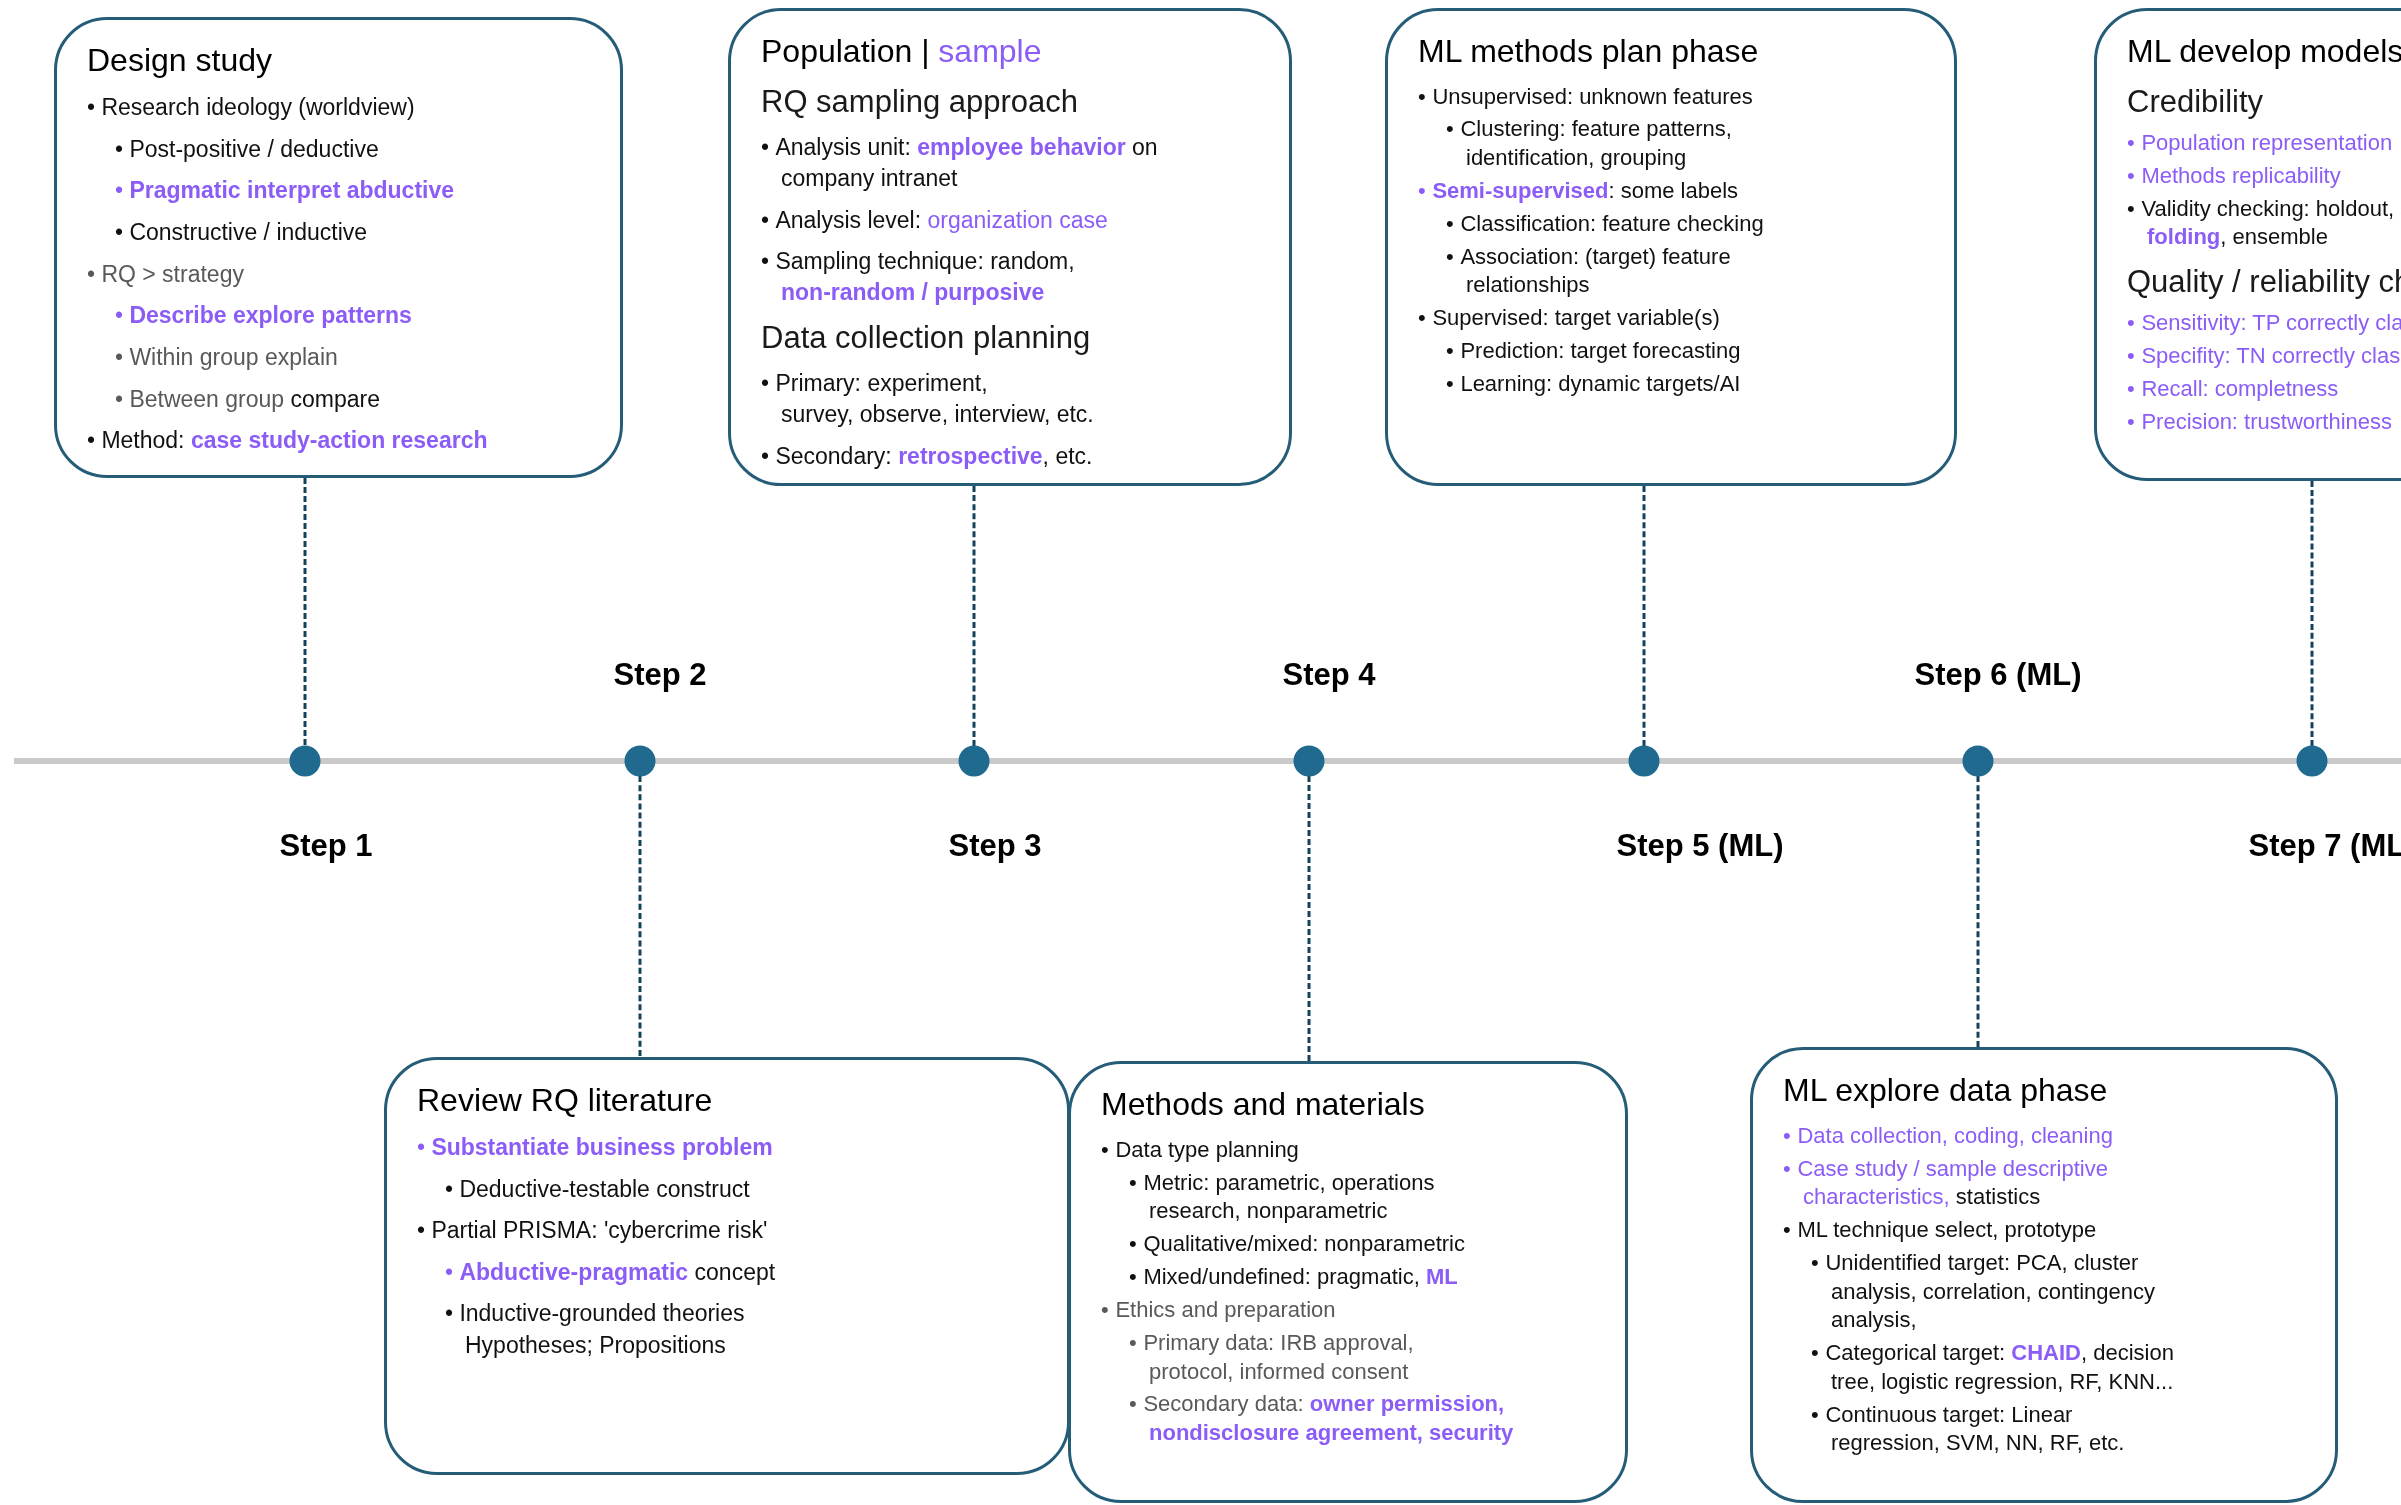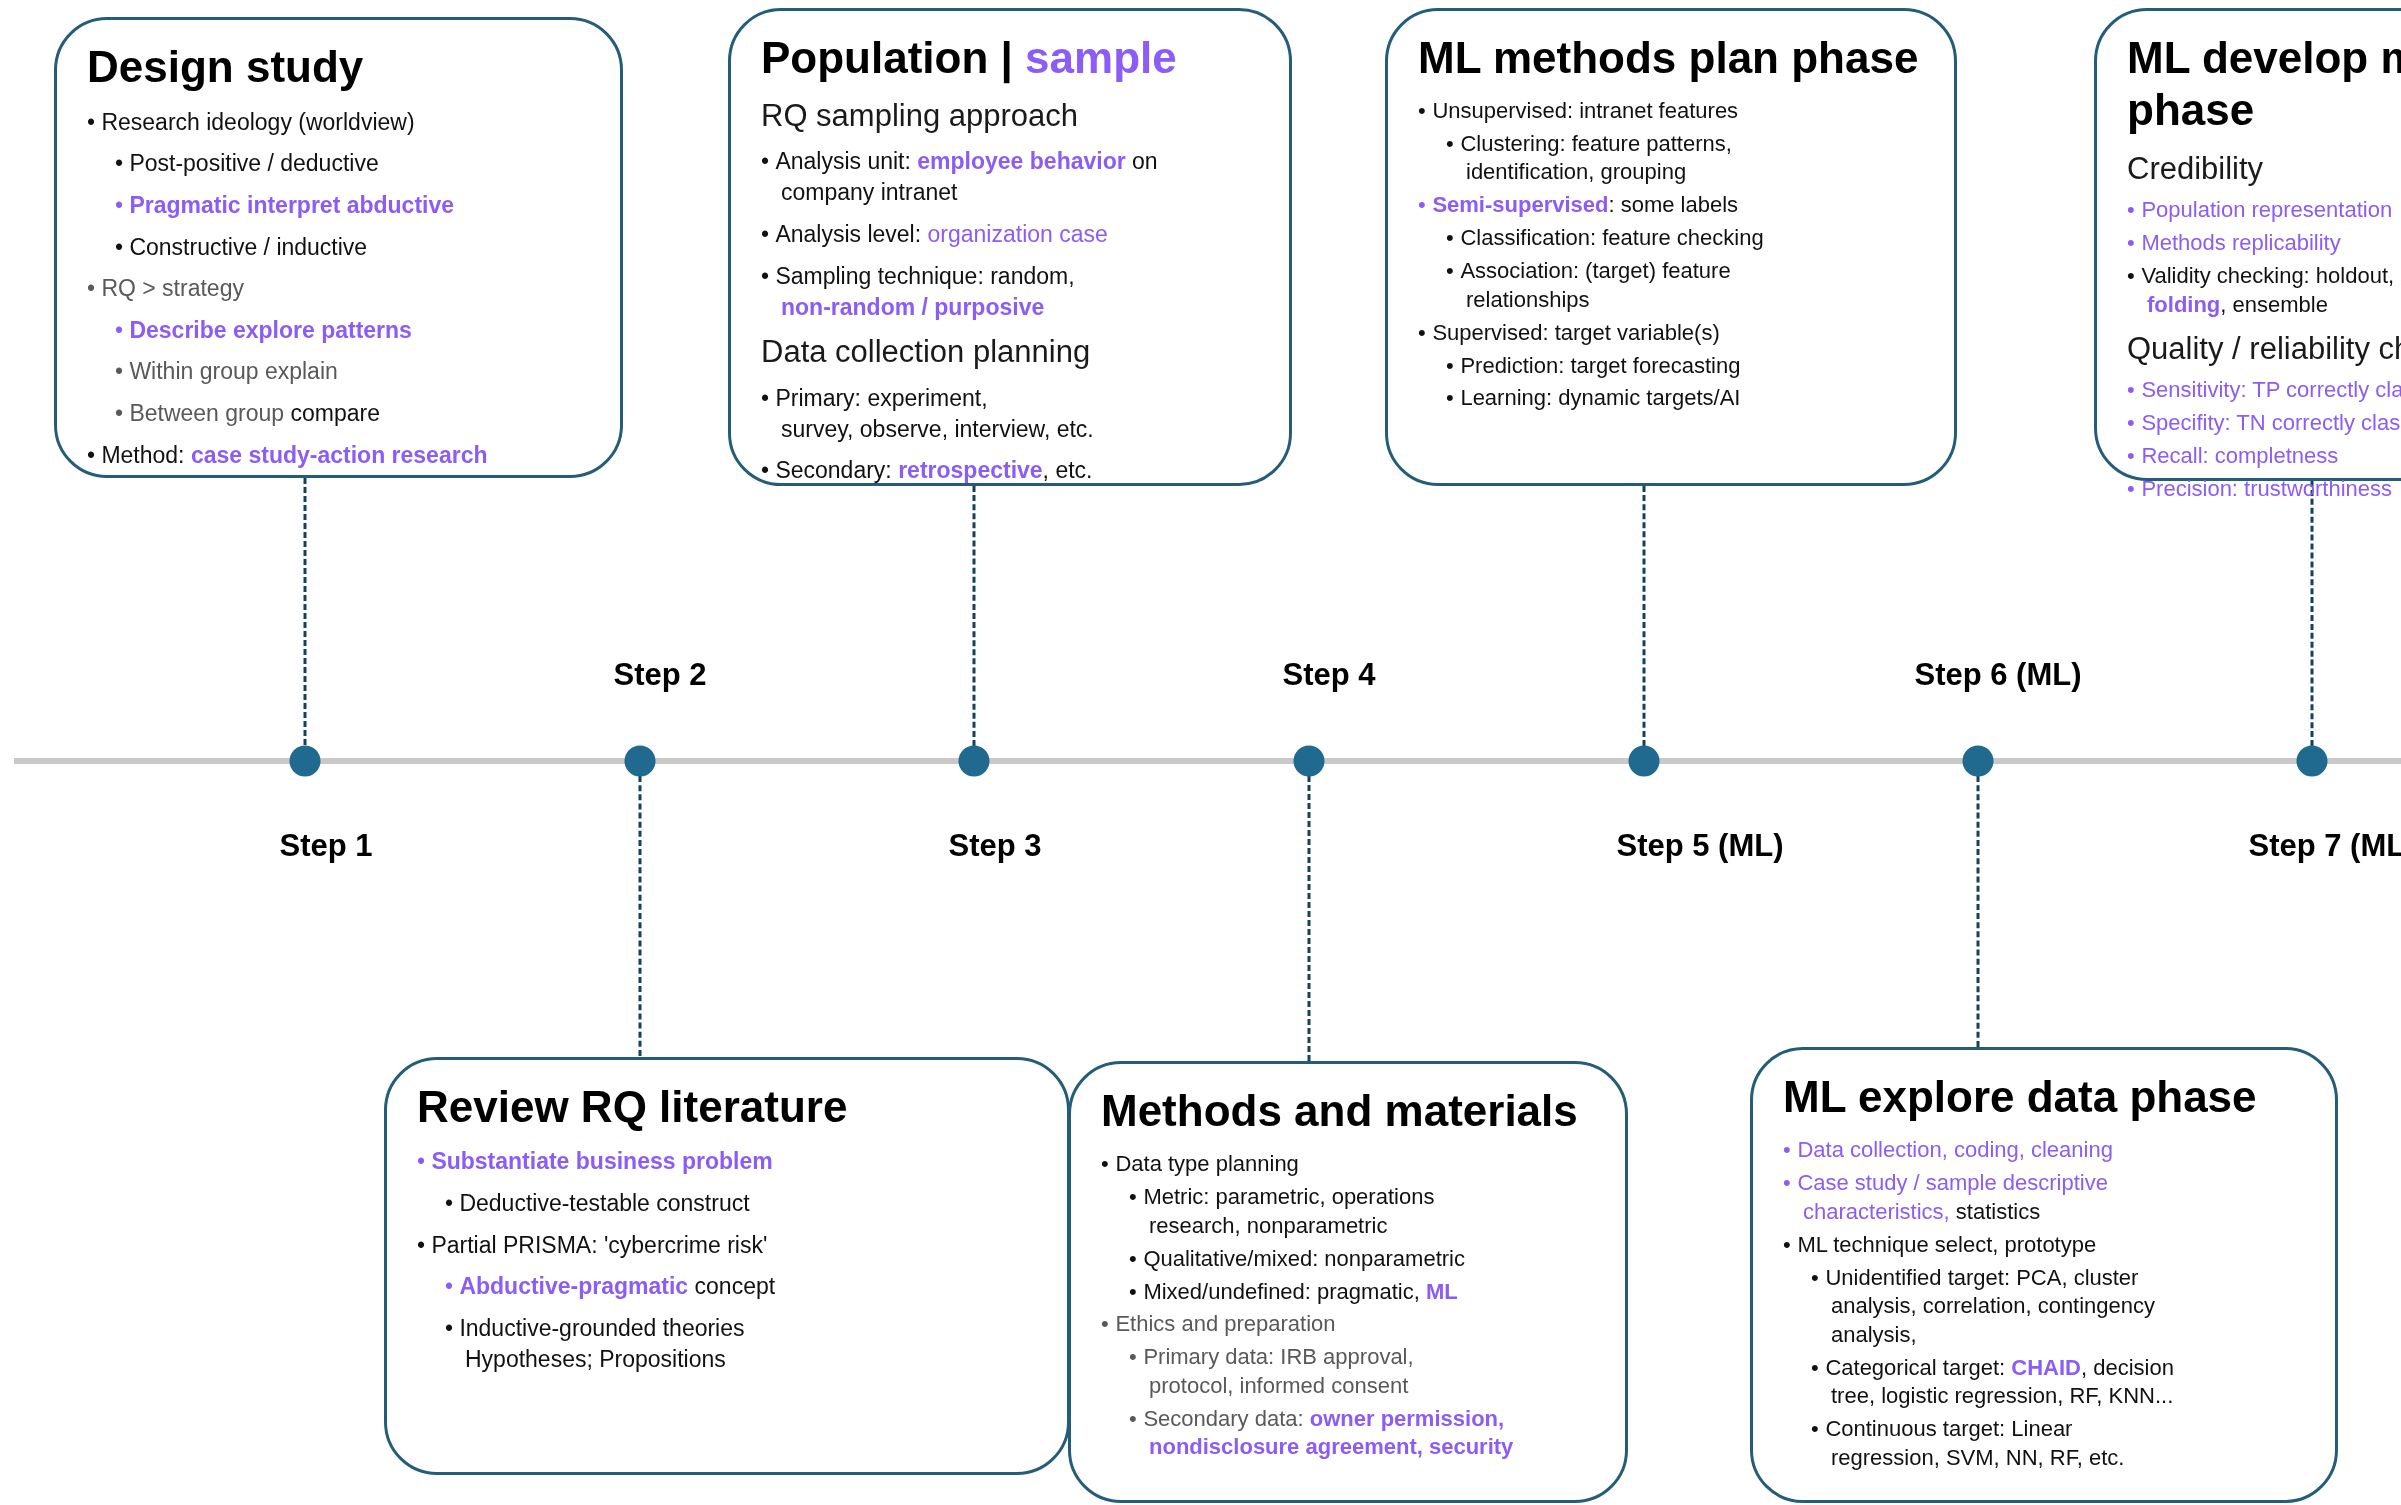--- a/index.html
+++ b/index.html
@@ -14,21 +14,21 @@
 
   
   .step-label{position:absolute;transform:translateX(-50%);font-size:31px;font-weight:bold;color:#000;
     white-space:nowrap;z-index:2;}
   .step-label.above{top:657px;}
   .step-label.below{top:828px;}
 
   
   .box{position:absolute;box-sizing:border-box;background:#fff;border:3.8px solid #255d78;
     border-radius:53px;padding:21px 27px 14.4px 30px;z-index:4;color:#111;}
-  .box-title{font-size:44px;font-weight:bold;line-height:1.2;margin-bottom:12.5px;color:#000;}
+  .box-title{font-size:32px;font-weight:normal;line-height:1.2;margin-bottom:12.5px;color:#000;}
   .subhead{font-size:31px;line-height:1.25;margin:10.6px 0 7.7px 0;color:#1a1a1a;}
   .item{font-size:23px;line-height:1.35;padding-left:20px;text-indent:-20px;}
   .box.small .item{font-size:22px;line-height:1.3;}
   .d1 .item{margin:10.6px 0;}
   .d2 .item{margin:4.3px 0;}
   .item.lv2{margin-left:28px;}
   .bullet{display:inline-block;width:14.4px;text-indent:0;}
   .t-r{color:#8b5cf6;}
   .t-g{color:#595959;}
   .t-b{font-weight:bold;}
@@ -61,21 +61,21 @@
         <div class="item lv1"><span class="bullet ">•</span><span class="">Analysis level: </span><span class="t-r ">organization case</span></div>
         <div class="item lv1"><span class="bullet ">•</span><span class="">Sampling technique: random,</span><br><span class="t-r t-b">non-random / purposive</span></div>
         <div class="subhead"><span>Data collection planning</span></div>
         <div class="item lv1"><span class="bullet ">•</span><span class="">Primary: experiment,</span><br><span class="">survey, observe, interview, etc.</span></div>
         <div class="item lv1"><span class="bullet ">•</span><span class="">Secondary: </span><span class="t-r t-b">retrospective</span><span class="">, etc.</span></div>
       </div>
       <div class="connector" style="left: 974px; top: 486px; height: 260px;"></div>
       <div class="dot" style="left: 974px;"></div>
       <div class="box top d2 small" style="left: 1385px; top: 7.7px; width: 572px; height: 478px;">
         <div class="box-title"><span class="">ML methods plan phase</span></div>
-        <div class="item lv1"><span class="bullet ">•</span><span class="">Unsupervised: intranet features</span></div>
+        <div class="item lv1"><span class="bullet ">•</span><span class="">Unsupervised: unknown features</span></div>
         <div class="item lv2"><span class="bullet ">•</span><span class="">Clustering: feature patterns,</span><br><span class="">identification, grouping</span></div>
         <div class="item lv1"><span class="bullet t-r">•</span><span class="t-r t-b">Semi-supervised</span><span class="">: some labels</span></div>
         <div class="item lv2"><span class="bullet ">•</span><span class="">Classification: feature checking</span></div>
         <div class="item lv2"><span class="bullet ">•</span><span class="">Association: (target) feature</span><br><span class="">relationships</span></div>
         <div class="item lv1"><span class="bullet ">•</span><span class="">Supervised: target variable(s)</span></div>
         <div class="item lv2"><span class="bullet ">•</span><span class="">Prediction: target forecasting</span></div>
         <div class="item lv2"><span class="bullet ">•</span><span class="">Learning: dynamic targets/AI</span></div>
       </div>
       <div class="connector" style="left: 1644px; top: 486px; height: 260px;"></div>
       <div class="dot" style="left: 1644px;"></div>

